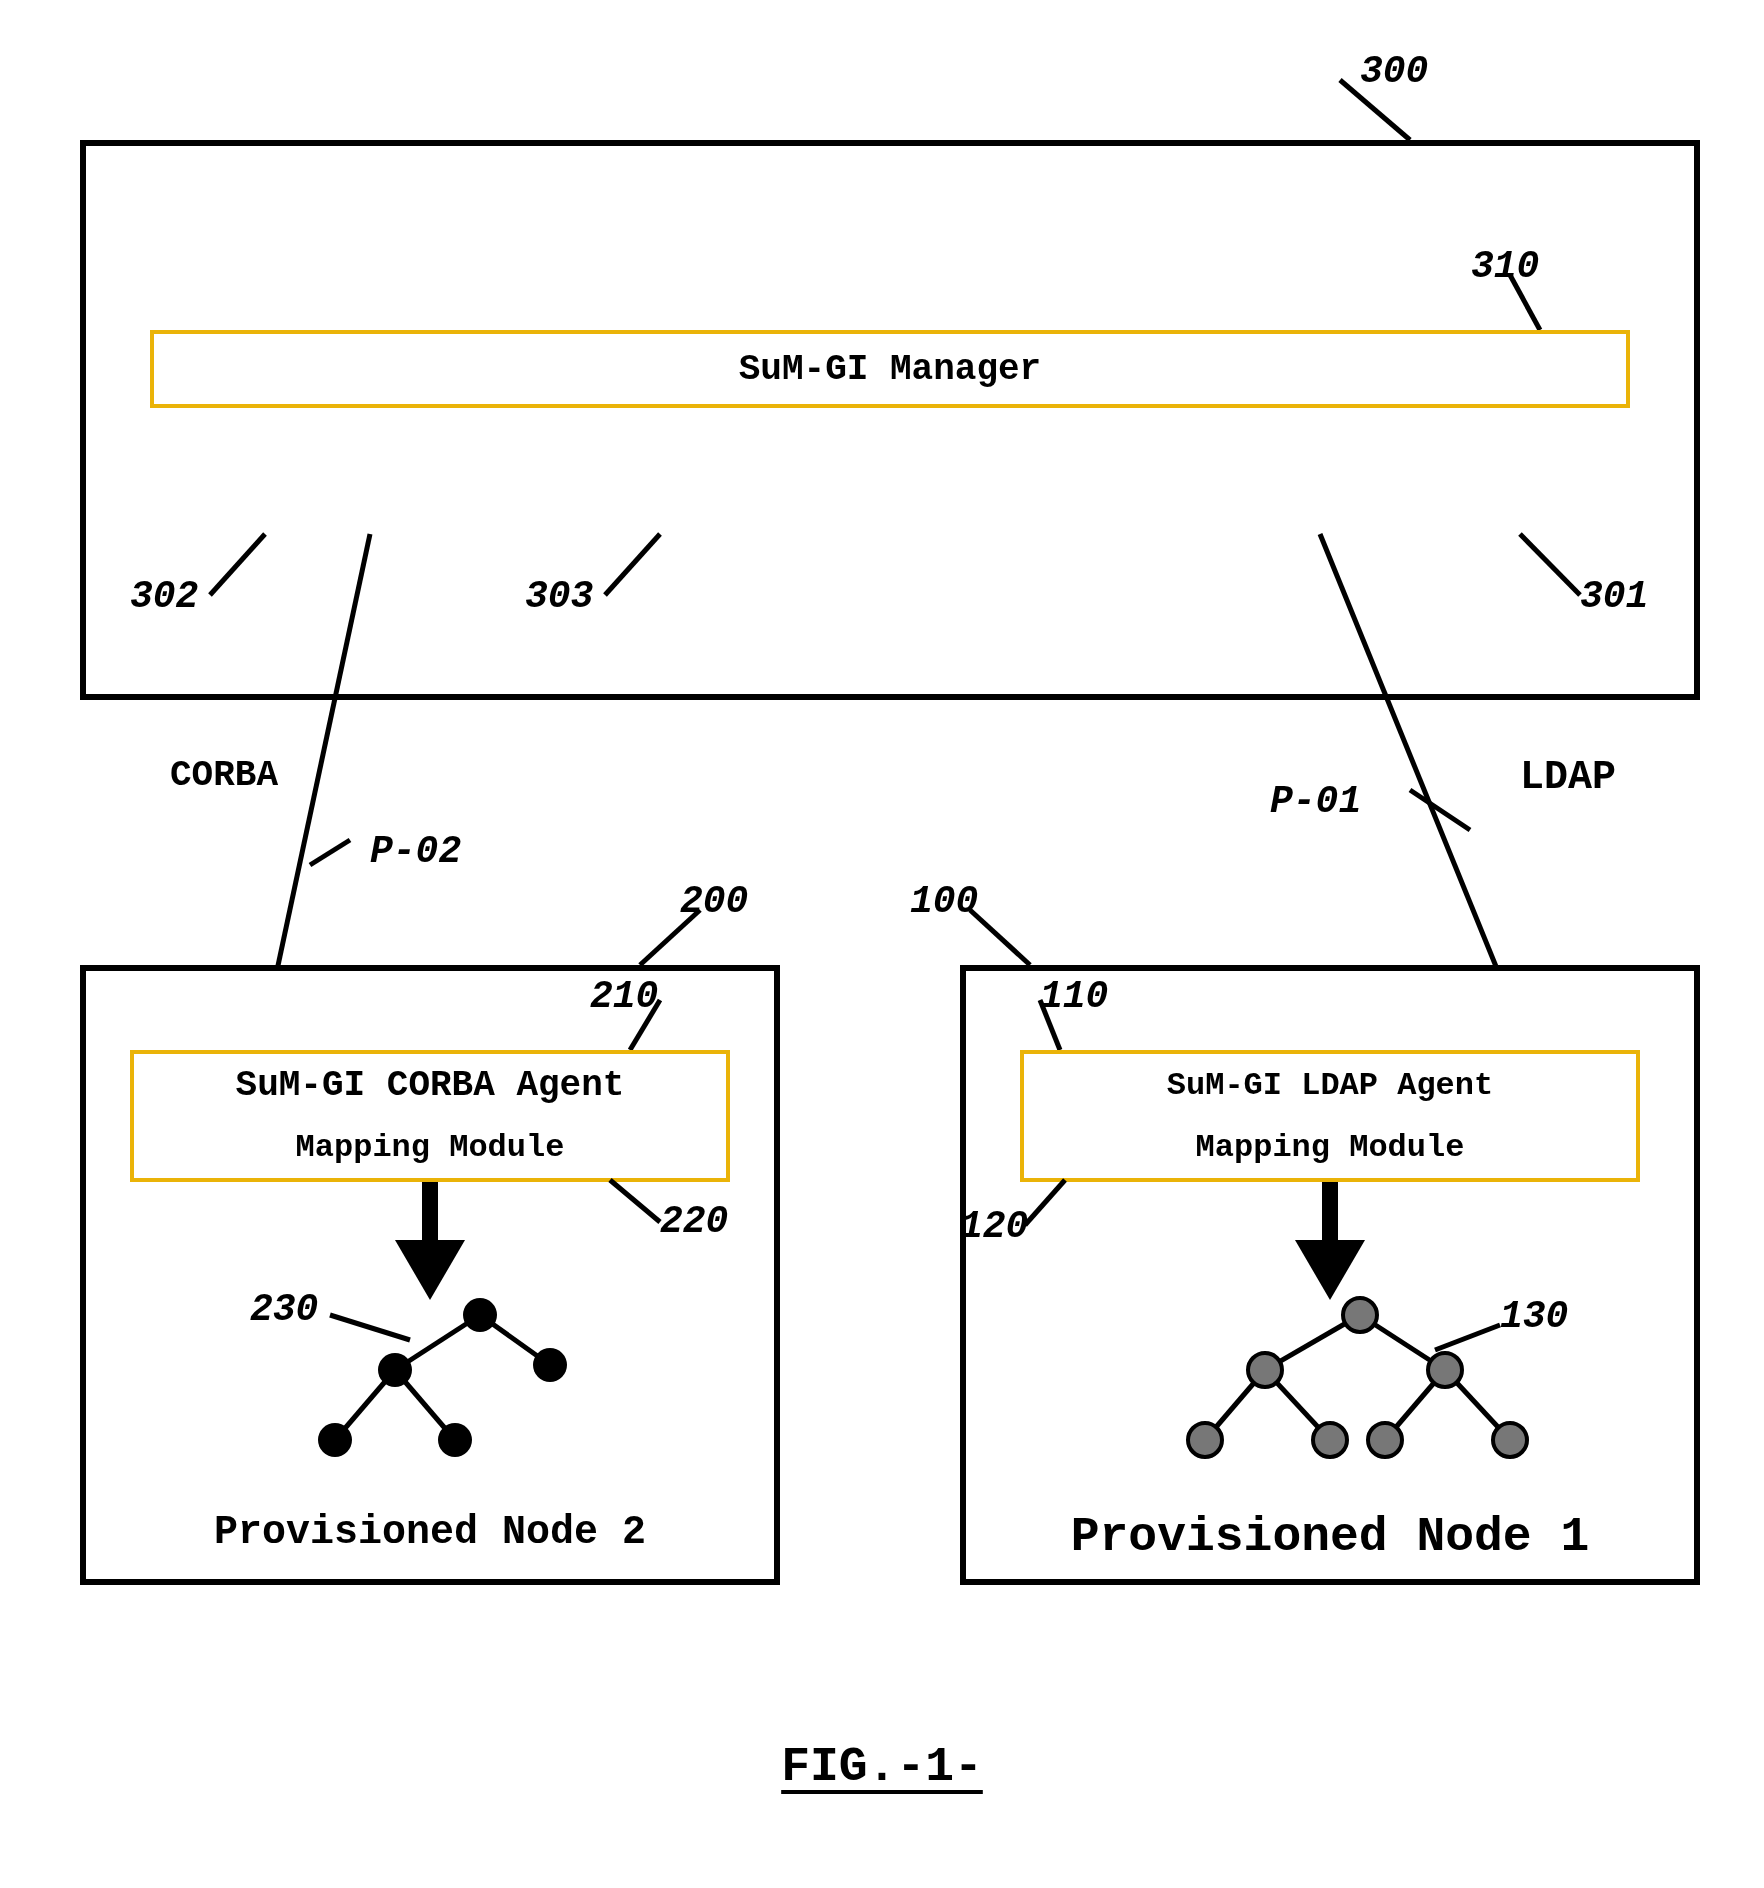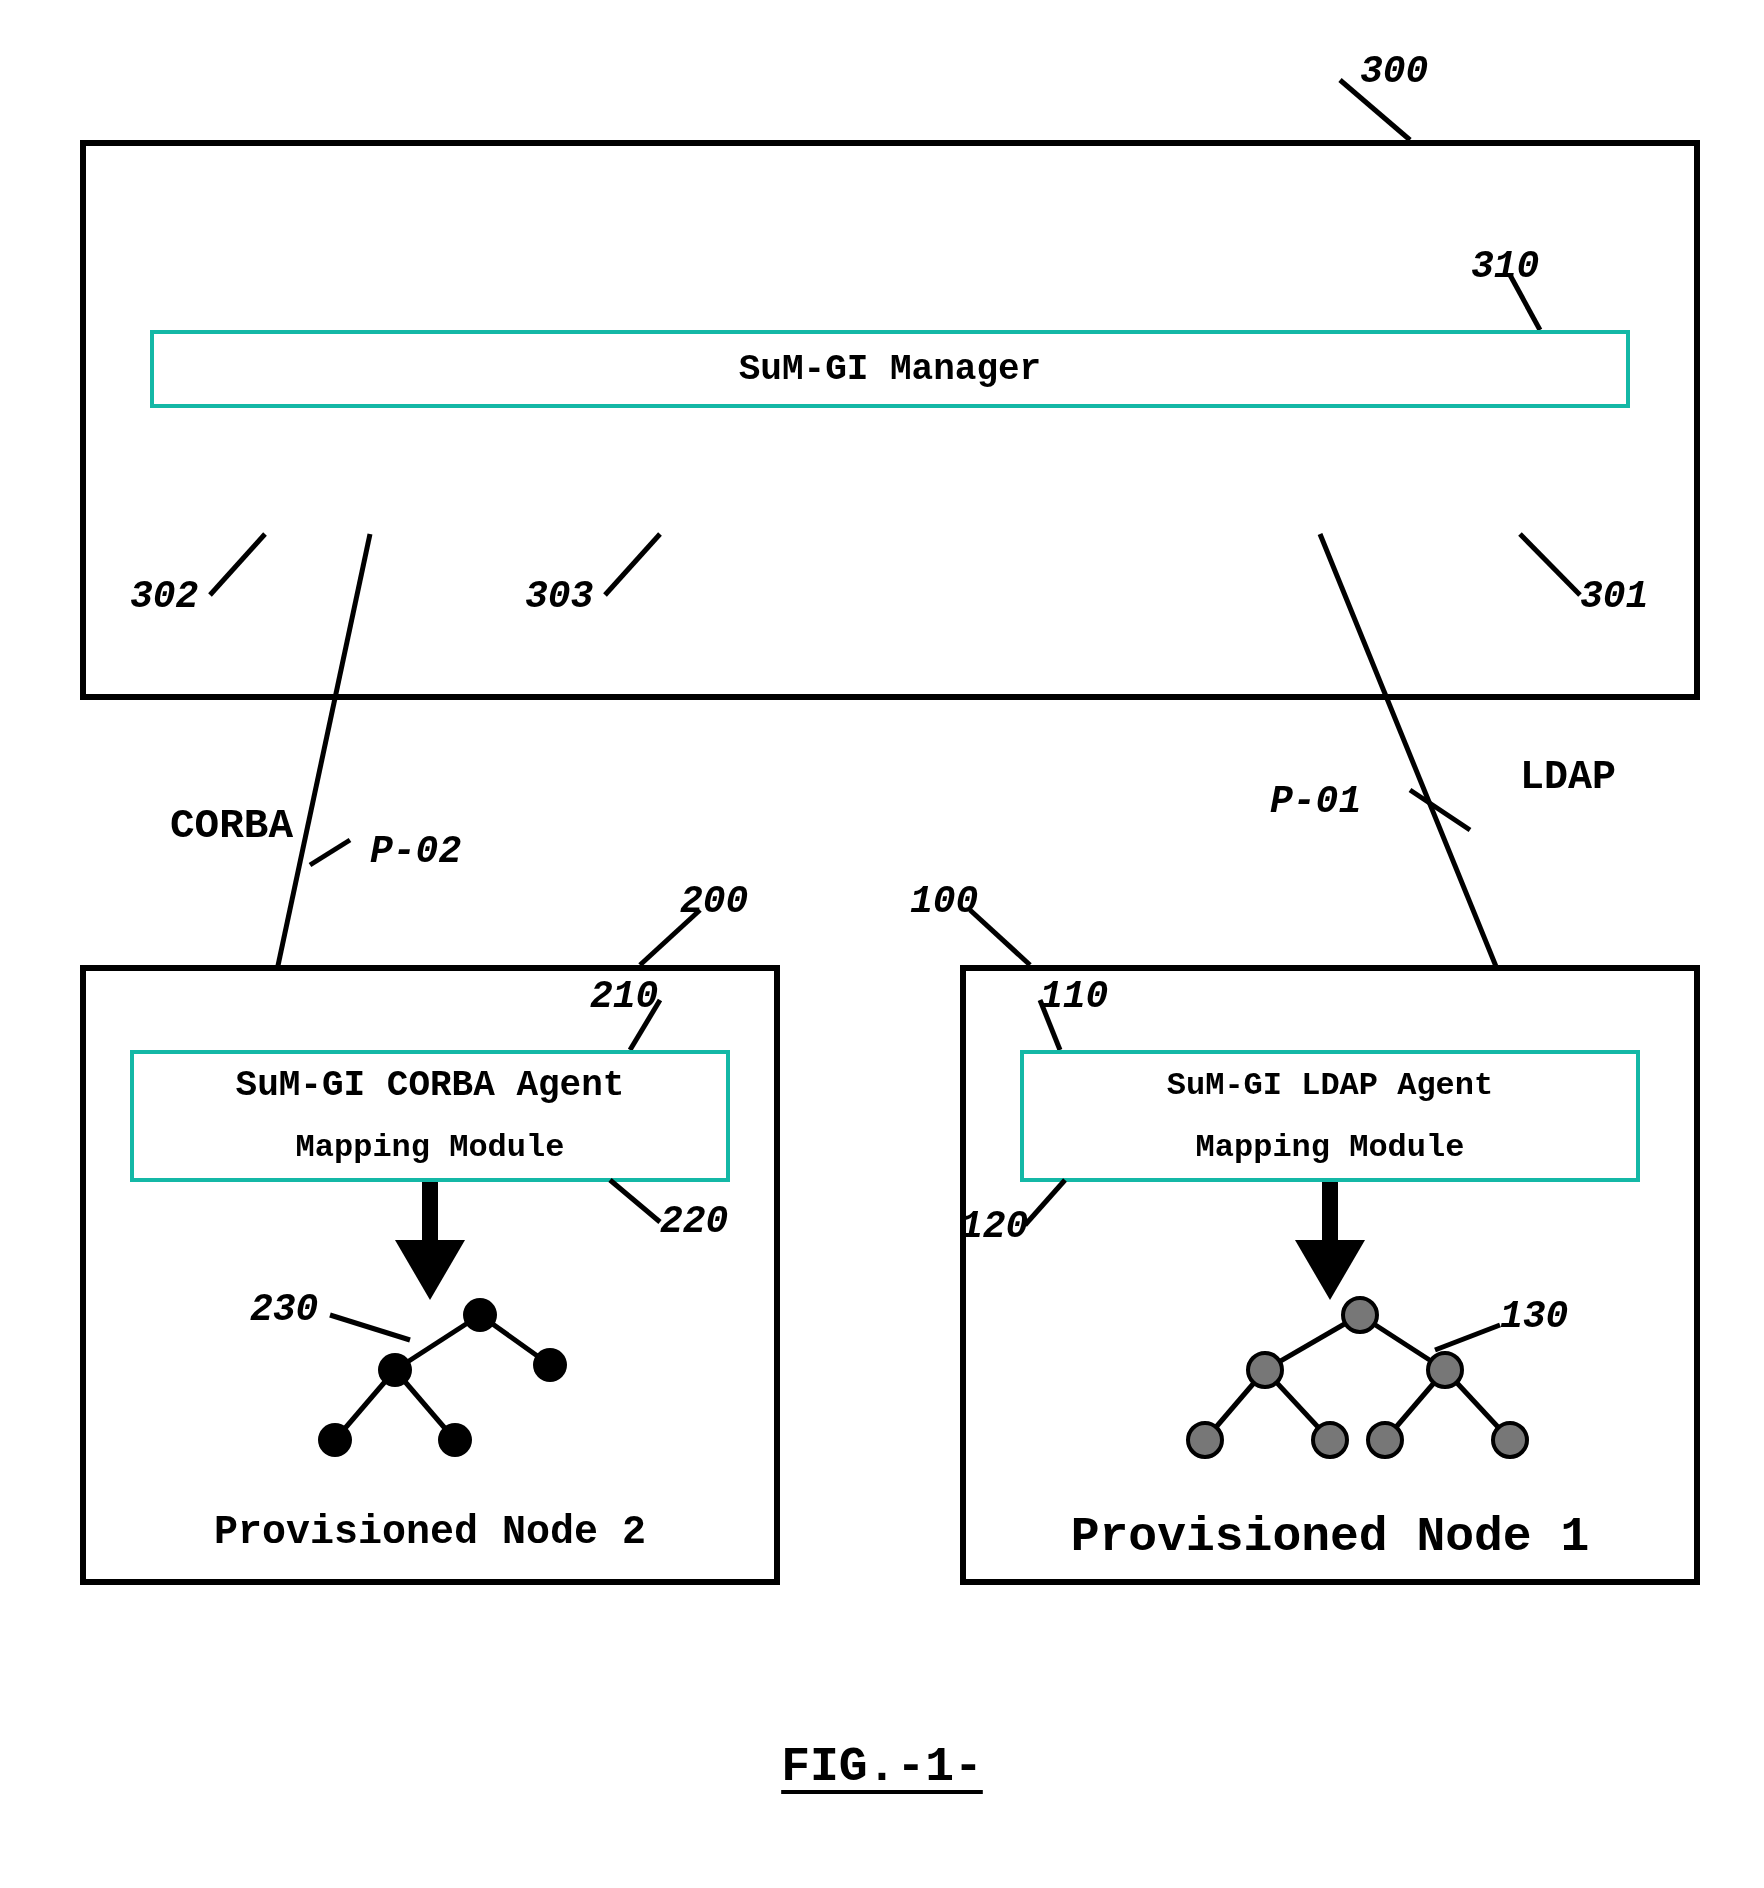--- a/index.html
+++ b/index.html
@@ -16,21 +16,21 @@
     position: relative;
     width: 1684px;
     height: 1808px;
   }
   .box {
     position: absolute;
     border: 6px solid #000;
     background: #fff;
   }
   .inner-box {
-    border: 4px solid #14b8a6;
+    border: 4px solid #eab308;
     background: #fff;
     text-align: center;
     display: flex;
     align-items: center;
     justify-content: center;
   }
   .label {
     position: absolute;
     font-size: 38px;
   }
@@ -102,21 +102,21 @@
   <svg width="1684" height="1808">
     <line x1="1480" y1="494" x2="1540" y2="555" stroke="#000" stroke-width="5"></line>
   </svg>
   <div class="label label-italic" style="left:1540px; top:535px;">301</div>
 
   <svg width="1684" height="1808">
     <line x1="330" y1="494" x2="220" y2="1010" stroke="#000" stroke-width="5"></line>
 
     <line x1="270" y1="825" x2="310" y2="800" stroke="#000" stroke-width="5"></line>
   </svg>
-  <div class="label" style="left:130px; top:715px; font-size:41px;margin-top:48px;">CORBA</div>
+  <div class="label" style="left:130px; top:715px; font-size:36px;">CORBA</div>
   <div class="label label-italic" style="left:330px; top:790px;">P-02</div>
 
   <svg width="1684" height="1808">
     <line x1="1280" y1="494" x2="1490" y2="1010" stroke="#000" stroke-width="5"></line>
 
     <line x1="1370" y1="750" x2="1430" y2="790" stroke="#000" stroke-width="5"></line>
   </svg>
   <div class="label" style="left:1480px; top:715px; font-size:40px;">LDAP</div>
   <div class="label label-italic" style="left:1230px; top:740px;">P-01</div>
 

